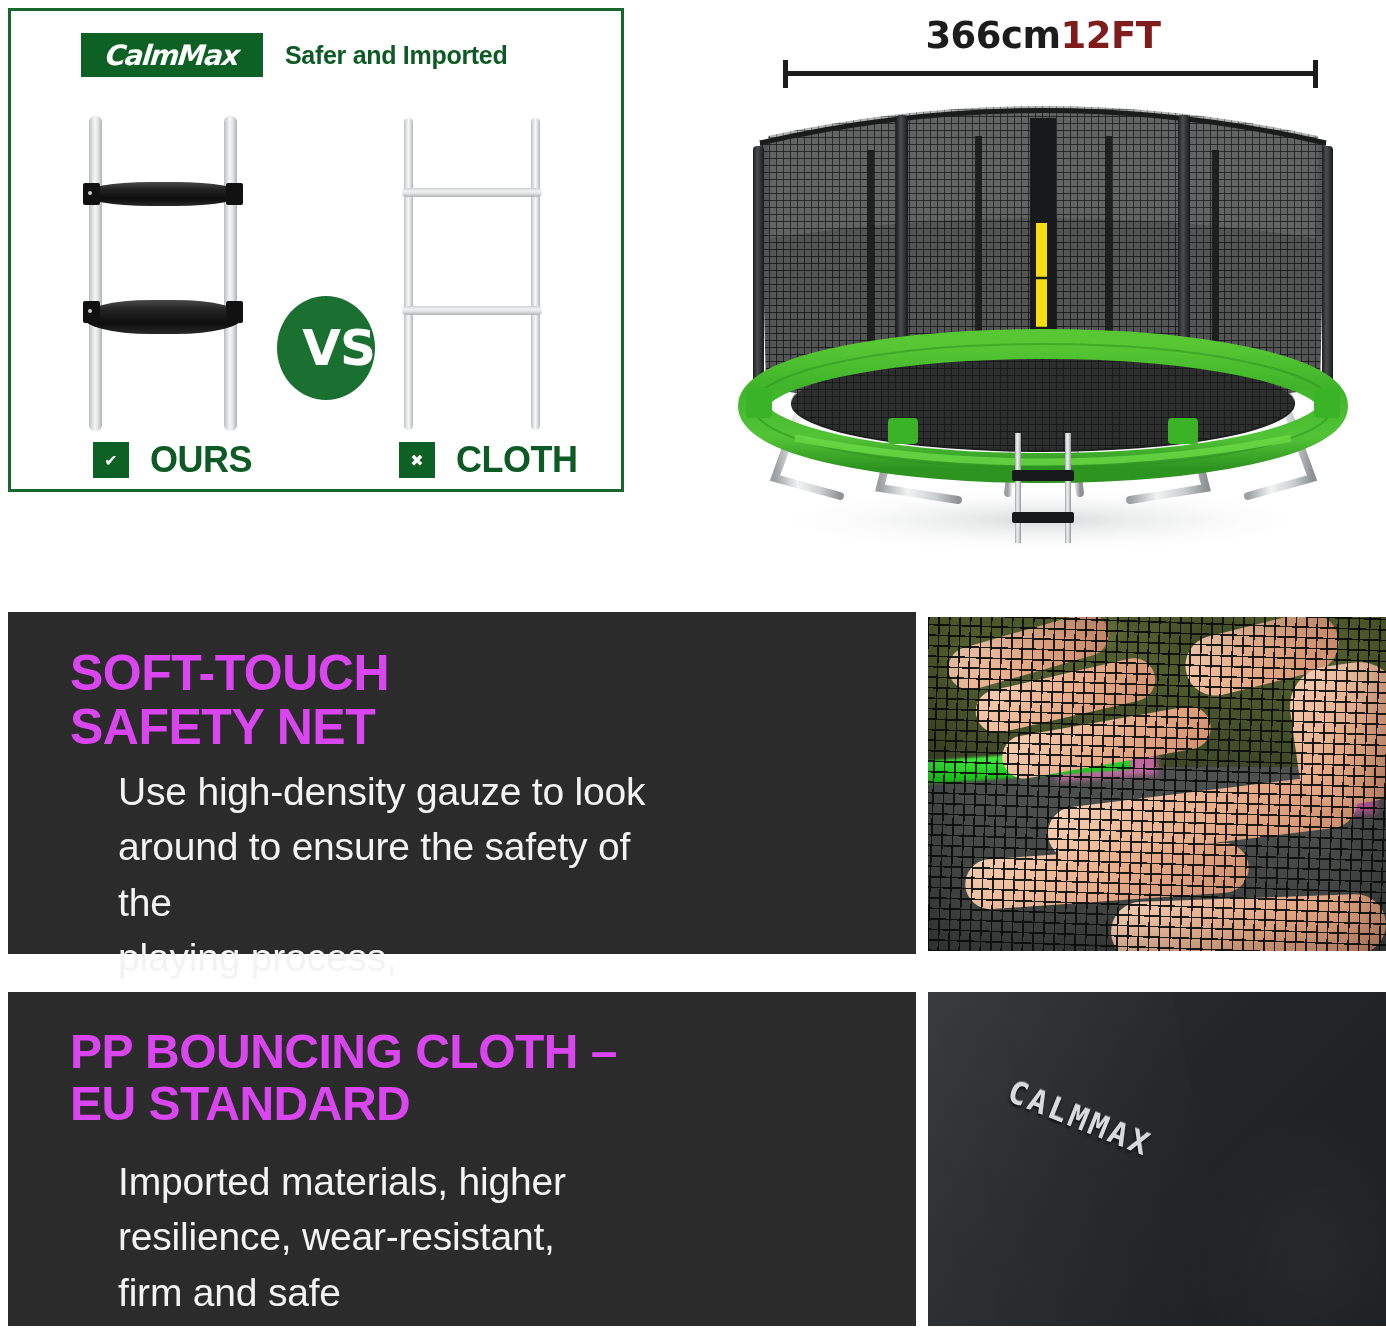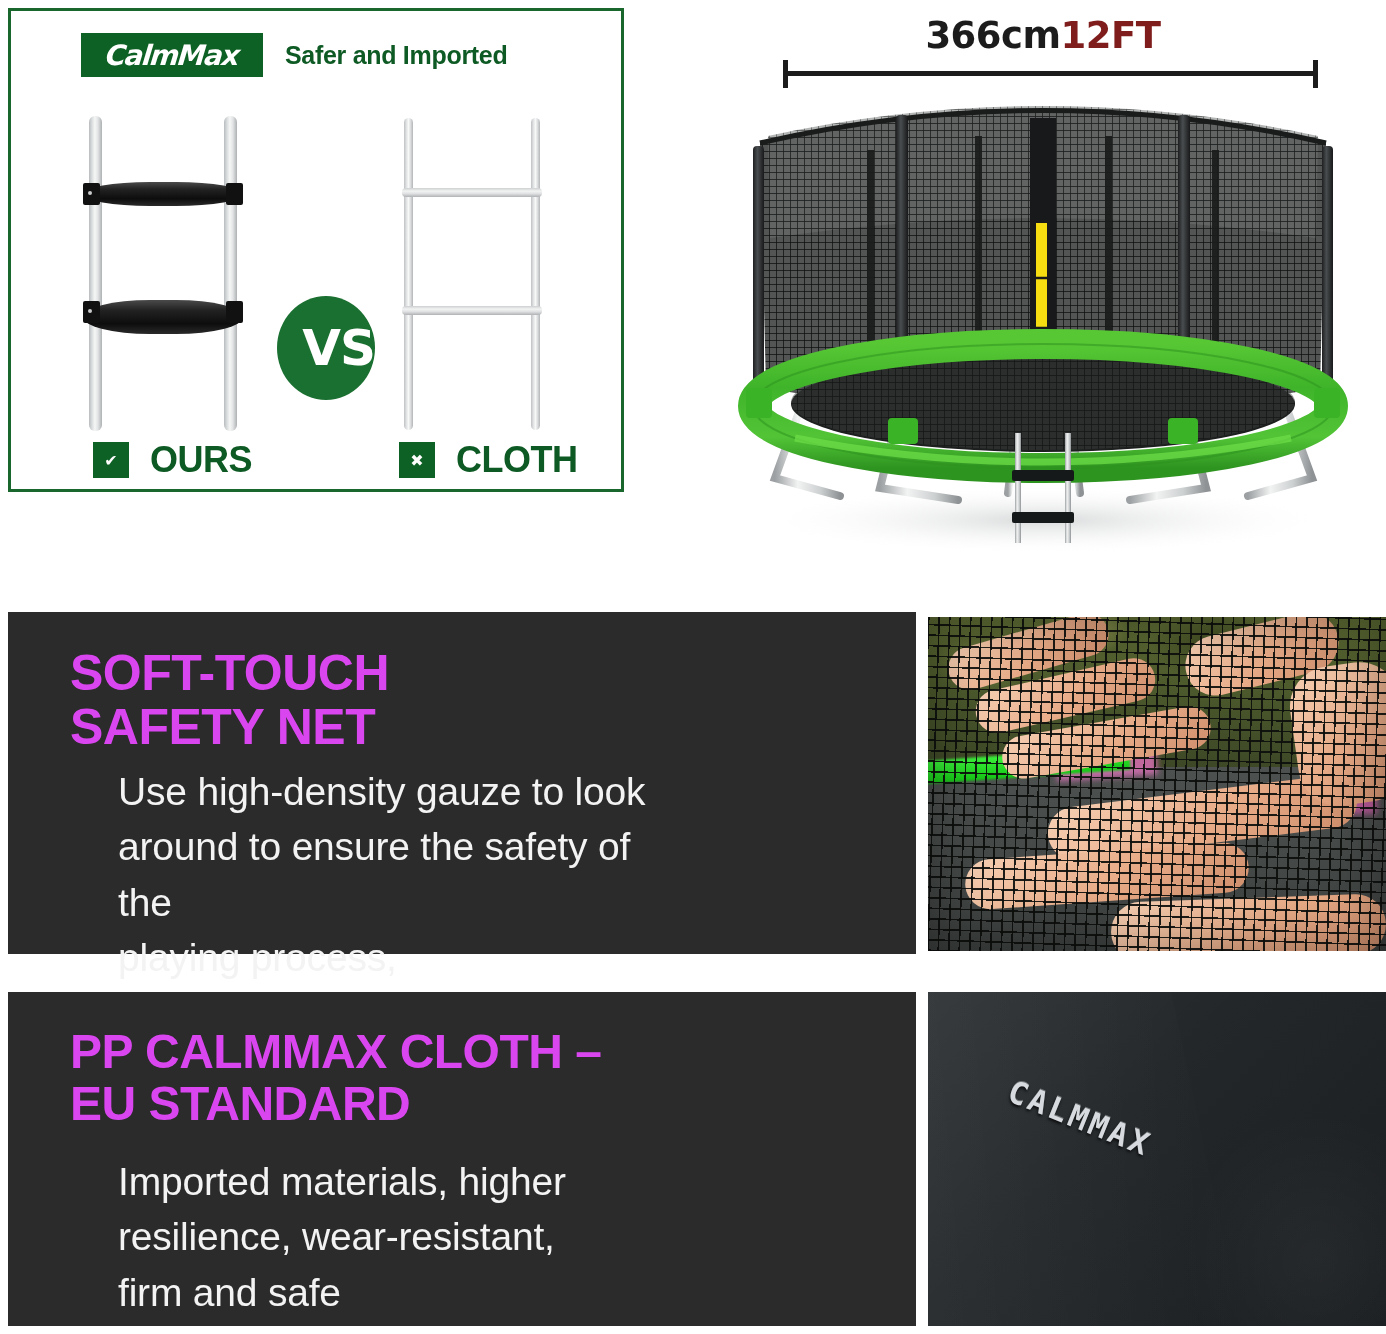--- a/index.html
+++ b/index.html
@@ -547,21 +547,21 @@
       <div class="finger" style="left:56%; top:2%;  width:34%; height:18%; transform:rotate(-14deg);"></div>
       <div class="finger" style="right:-4%; top:14%; width:24%; height:42%; transform:rotate(-8deg);"></div>
       <div class="mesh"></div>
       <div class="vig"></div>
     </div>
   </div>
 </div>
 
 <div class="feature-row row2">
   <div class="feature-text">
-    <div class="feature-title">PP CALMMAX CLOTH –
+    <div class="feature-title">PP BOUNCING CLOTH –
 EU STANDARD</div>
     <div class="feature-desc">Imported materials, higher
 resilience, wear-resistant,
 firm and safe</div>
   </div>
   <div class="feature-photo">
     <div class="matphoto">
       <div class="sheen"></div>
       <div class="sheen2"></div>
       <div class="mat-brand"><span>CALMMAX</span></div>

